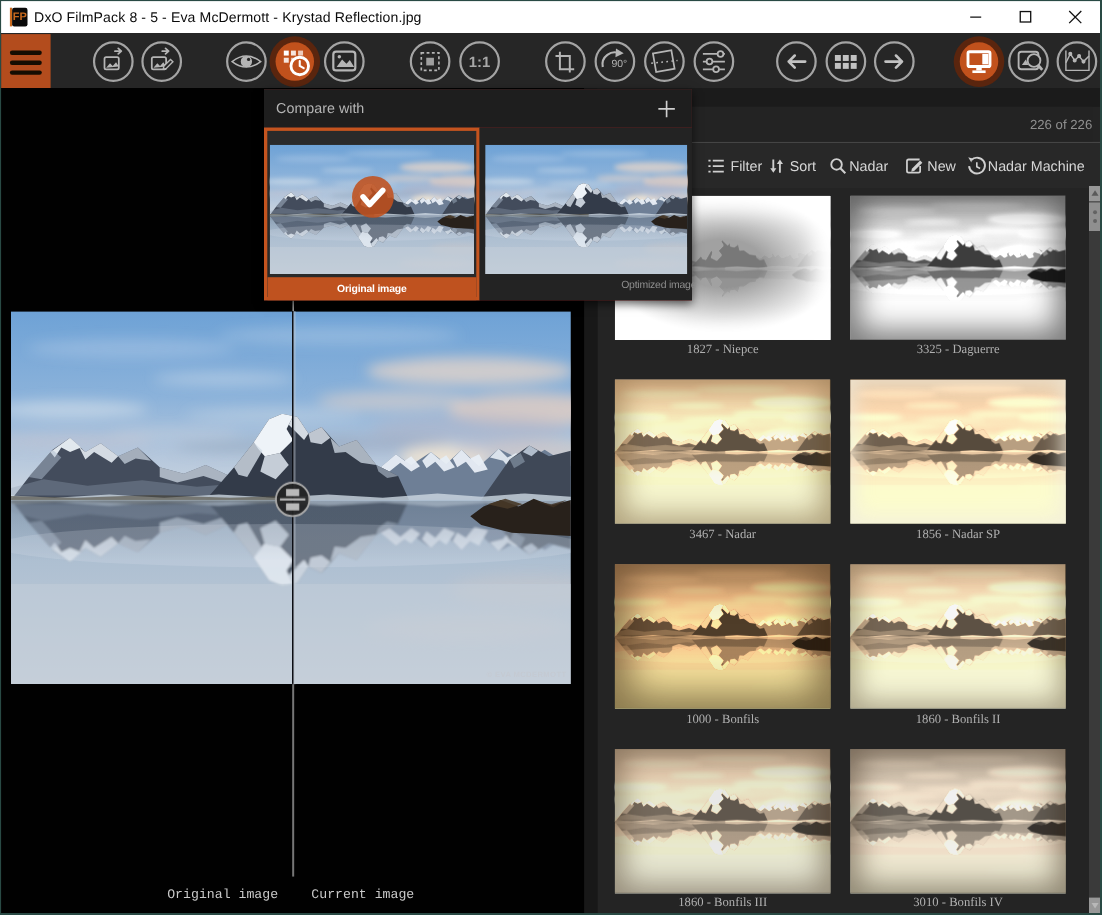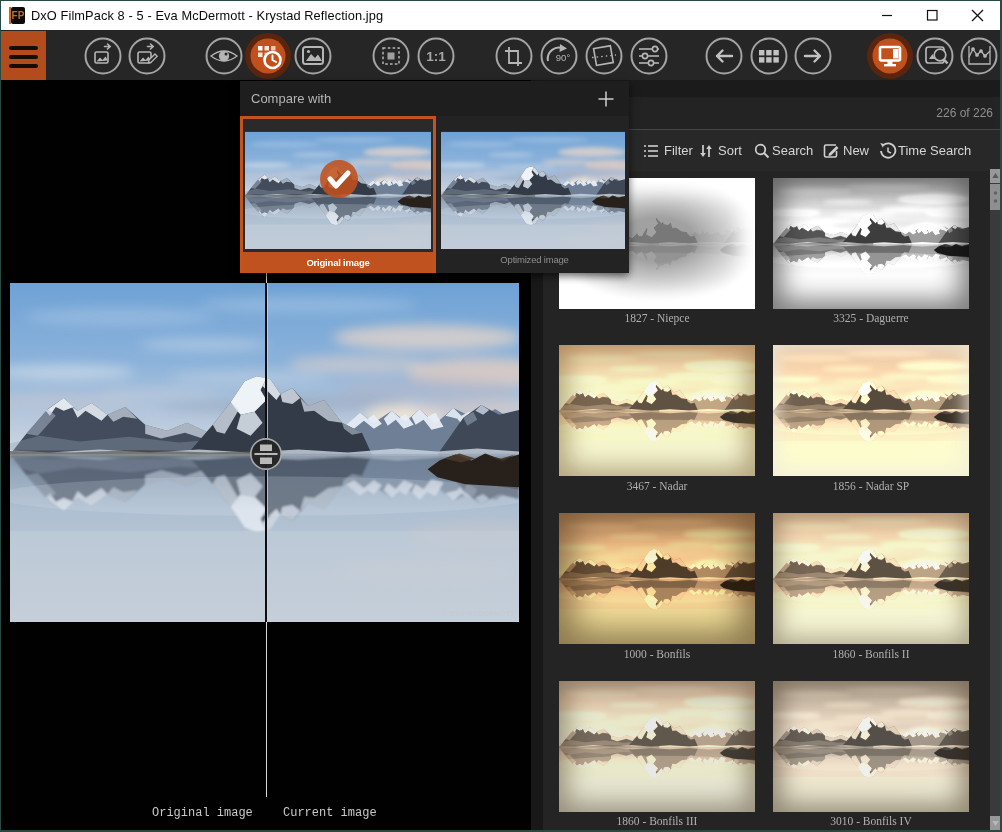--- a/index.html
+++ b/index.html
@@ -44,21 +44,21 @@
        box-shadow:0 3px 8px rgba(0,0,0,.6);}
   #cmp-h{position:absolute;left:0;top:0;width:100%;height:35px;background:#1e1e1e;}
   #cmp-title{position:absolute;left:11px;top:0;height:35px;line-height:36px;font-size:13px;color:#b5b5b5;}
   #cmp-body{position:absolute;left:0;top:35px;width:389px;height:157px;background:#232323;}
   #cellL{position:absolute;left:0;top:0;width:196px;height:157px;background:#2a2a2a;
          border:3px solid #c4541f;box-sizing:border-box;}
   #cellR{position:absolute;left:196px;top:0;width:193px;height:157px;background:#232323;}
   #lblL{position:absolute;left:0px;top:133px;width:190px;height:21px;background:#bf521f;
         color:#fff;font-weight:bold;font-size:9.5px;letter-spacing:-.2px;text-align:center;line-height:21px;}
   #lblR{position:absolute;left:0;top:133px;width:197px;height:21px;color:#8f8f8f;
-        font-size:9.5px;letter-spacing:-.2px;text-align:center;line-height:21px;}
+        font-size:9.5px;letter-spacing:-.2px;text-align:right;line-height:21px;}
   
   #preview{left:10px;top:283px;width:509px;height:339px;}
   #wmark{position:absolute;right:4px;bottom:5px;font-size:7px;font-weight:bold;
          color:#c5cad2;opacity:.9;letter-spacing:.3px;}
   #blabels{left:0;top:806px;width:531px;z-index:11;font-family:"Liberation Mono",monospace;
            font-size:12px;color:#c9c9c9;}
 </style>
 </head>
 <body>
 
@@ -343,32 +343,32 @@
         <path d="M2.2 10 l2.8 4 l2.8 -4 Z" stroke="none"></path>
    <line x1="11" y1="4" x2="11" y2="14"></line>
         <path d="M8.2 6 l2.8 -4 l2.8 4 Z" stroke="none"></path>
   </g>
  </svg>
  <div class="ftxt" style="left:175px">Sort</div>
  <svg style="position:absolute;left:211px;top:13px" width="16" height="16" viewBox="0 0 16 16">
   <circle cx="6.5" cy="6.5" r="4.8" fill="none" stroke="#cfcfcf" stroke-width="1.7"></circle>
   <line x1="10" y1="10" x2="14.5" y2="14.5" stroke="#cfcfcf" stroke-width="1.9"></line>
  </svg>
- <div class="ftxt" style="left:229px">Search</div>
+ <div class="ftxt" style="left:229px">Nadar</div>
  <svg style="position:absolute;left:280px;top:13px" width="17" height="16" viewBox="0 0 17 16">
   <path d="M13 2 L3 2 Q1.5 2 1.5 3.5 L1.5 12.5 Q1.5 14 3 14 L12 14 Q13.5 14 13.5 12.5 L13.5 8" fill="none" stroke="#cfcfcf" stroke-width="1.6"></path>
   <path d="M6 10.5 l7.5 -7.5 l2 2 l-7.5 7.5 l-2.6 .6 Z" fill="#cfcfcf"></path>
  </svg>
  <div class="ftxt" style="left:300px">New</div>
  <svg style="position:absolute;left:336px;top:12px" width="18" height="18" viewBox="0 0 18 18">
   <path d="M4 3.5 A 7.2 7.2 0 1 1 2 9" fill="none" stroke="#cfcfcf" stroke-width="1.8"></path>
   <path d="M1.2 1 l3.8 1 l-1 3.8 Z" fill="#cfcfcf"></path>
   <path d="M9 5.5 l0 4 l3 1.6" fill="none" stroke="#cfcfcf" stroke-width="1.5"></path>
  </svg>
- <div class="ftxt" style="left:355px">Time Search</div>
+ <div class="ftxt" style="left:355px">Nadar Machine</div>
 </div>
 <div id="thumbs" class="abs" style="left:0;top:0">
 
  <div class="thumb" style="left:559px;top:178px">
    <div class="scene-fit" style="filter:grayscale(1) brightness(1.7) contrast(.26)">
      <svg class="scene-fit" viewBox="0 0 512 342" preserveAspectRatio="none">
           <use href="#scene"></use>
         </svg>
    </div>
    <div class="scene-fit" style="background:radial-gradient(ellipse 62% 55% at 50% 47%, rgba(255,255,255,0) 30%, #fff 88%);box-shadow:inset 0 0 18px 12px #fff"></div>

